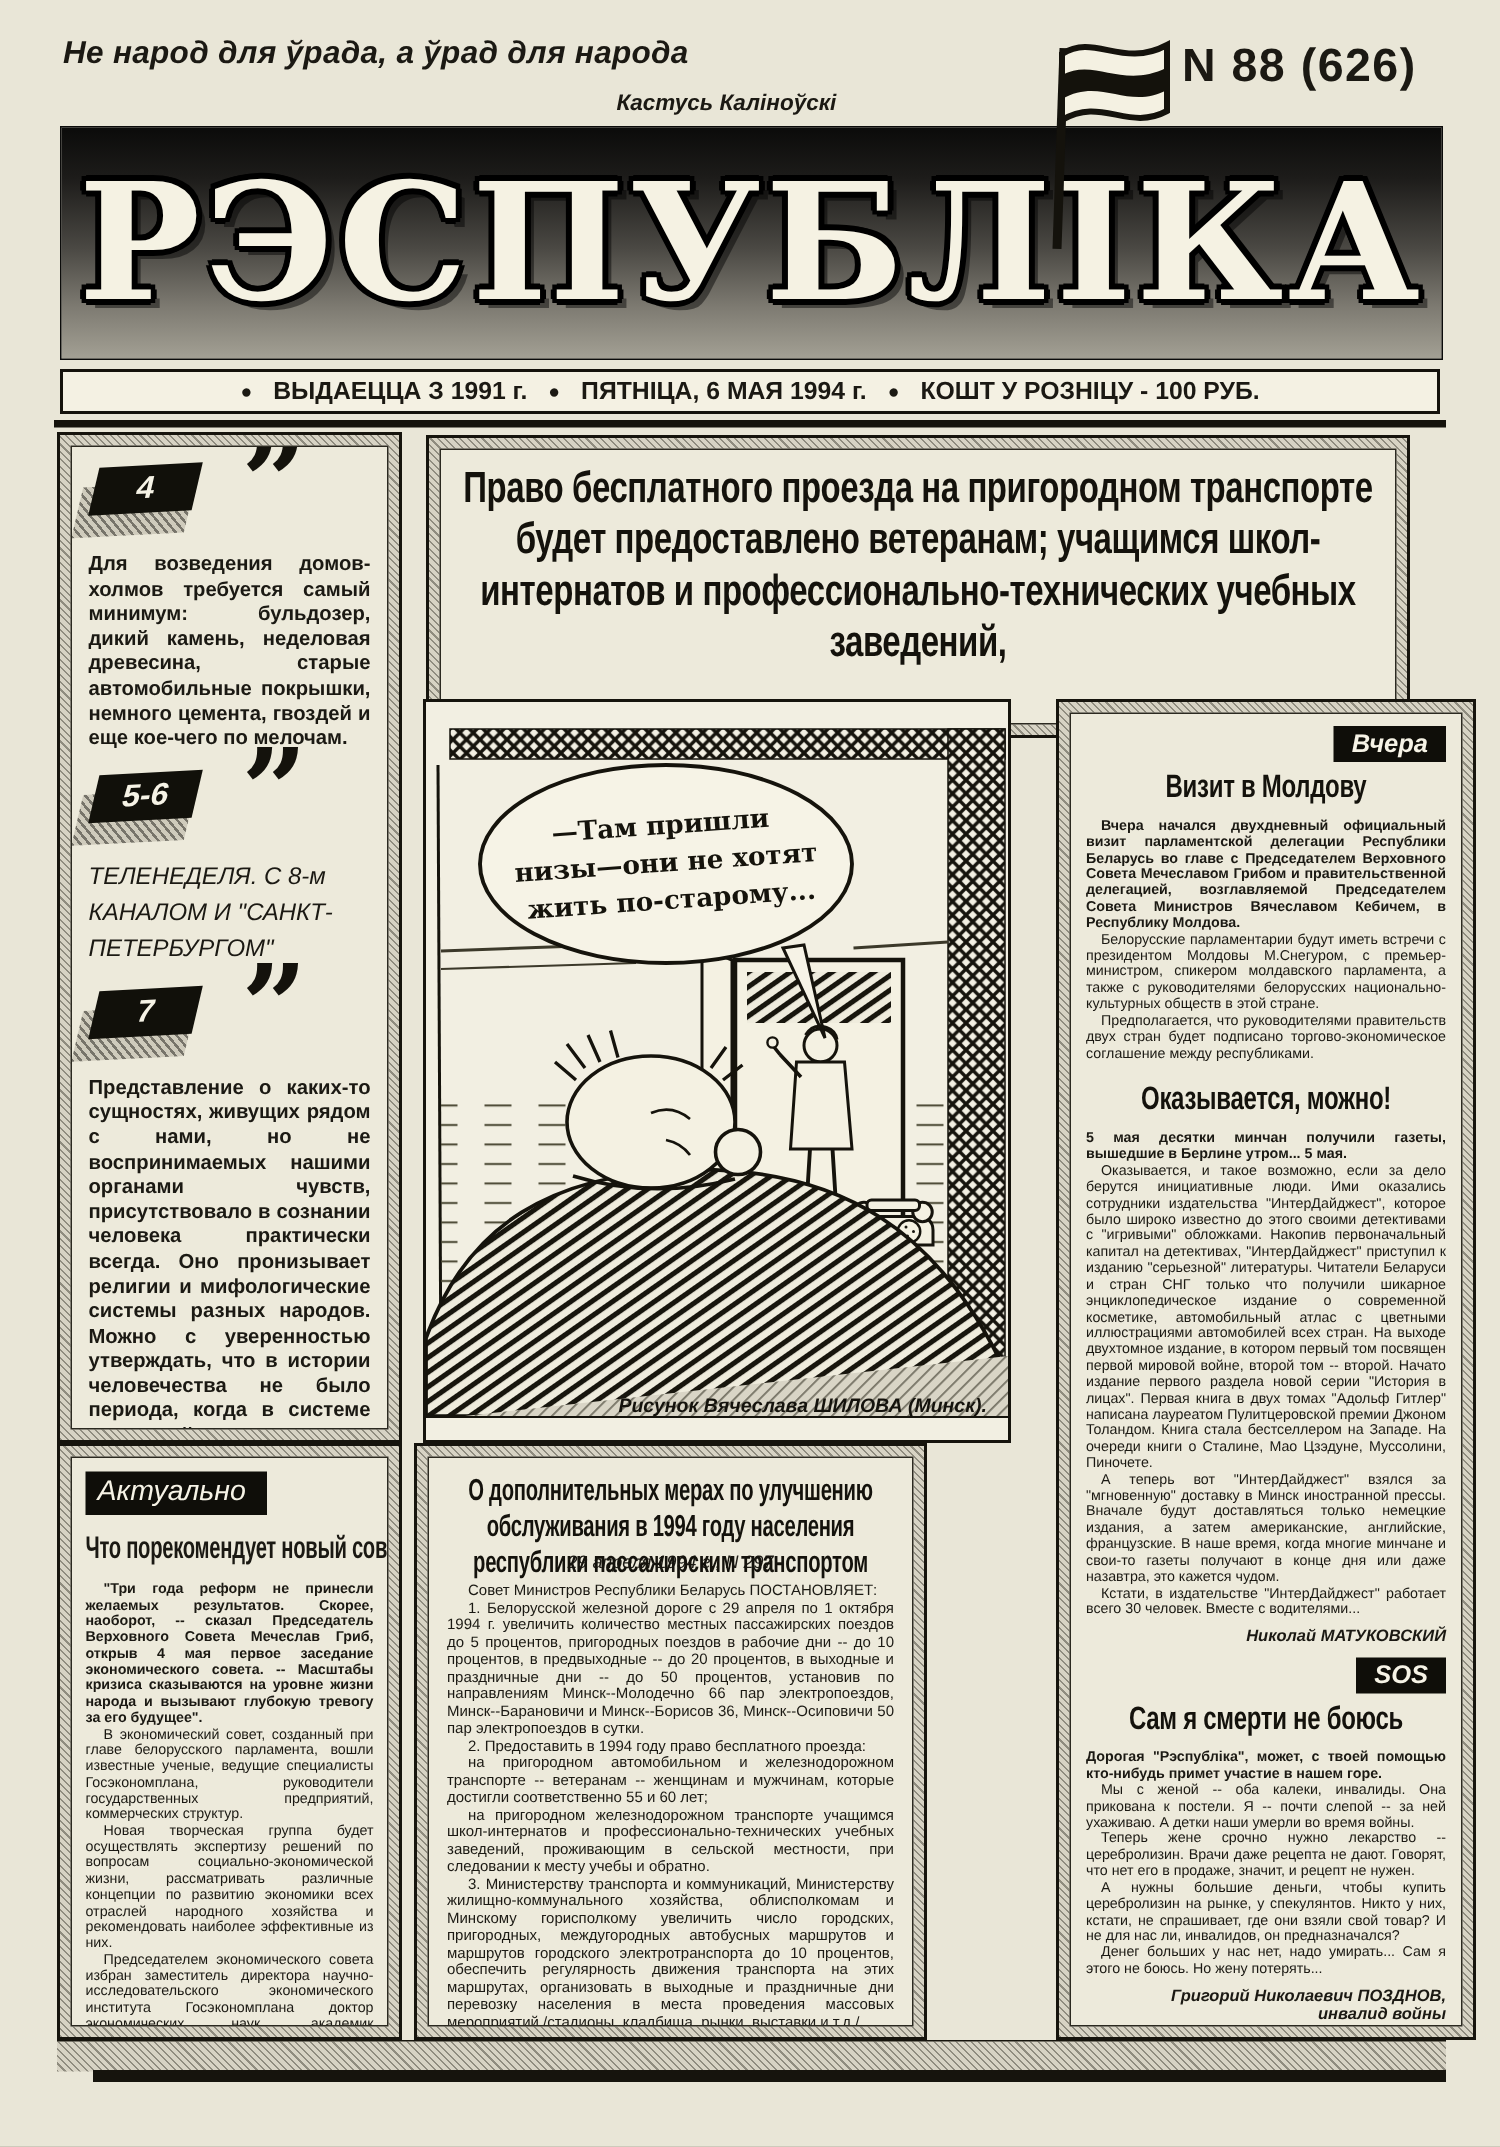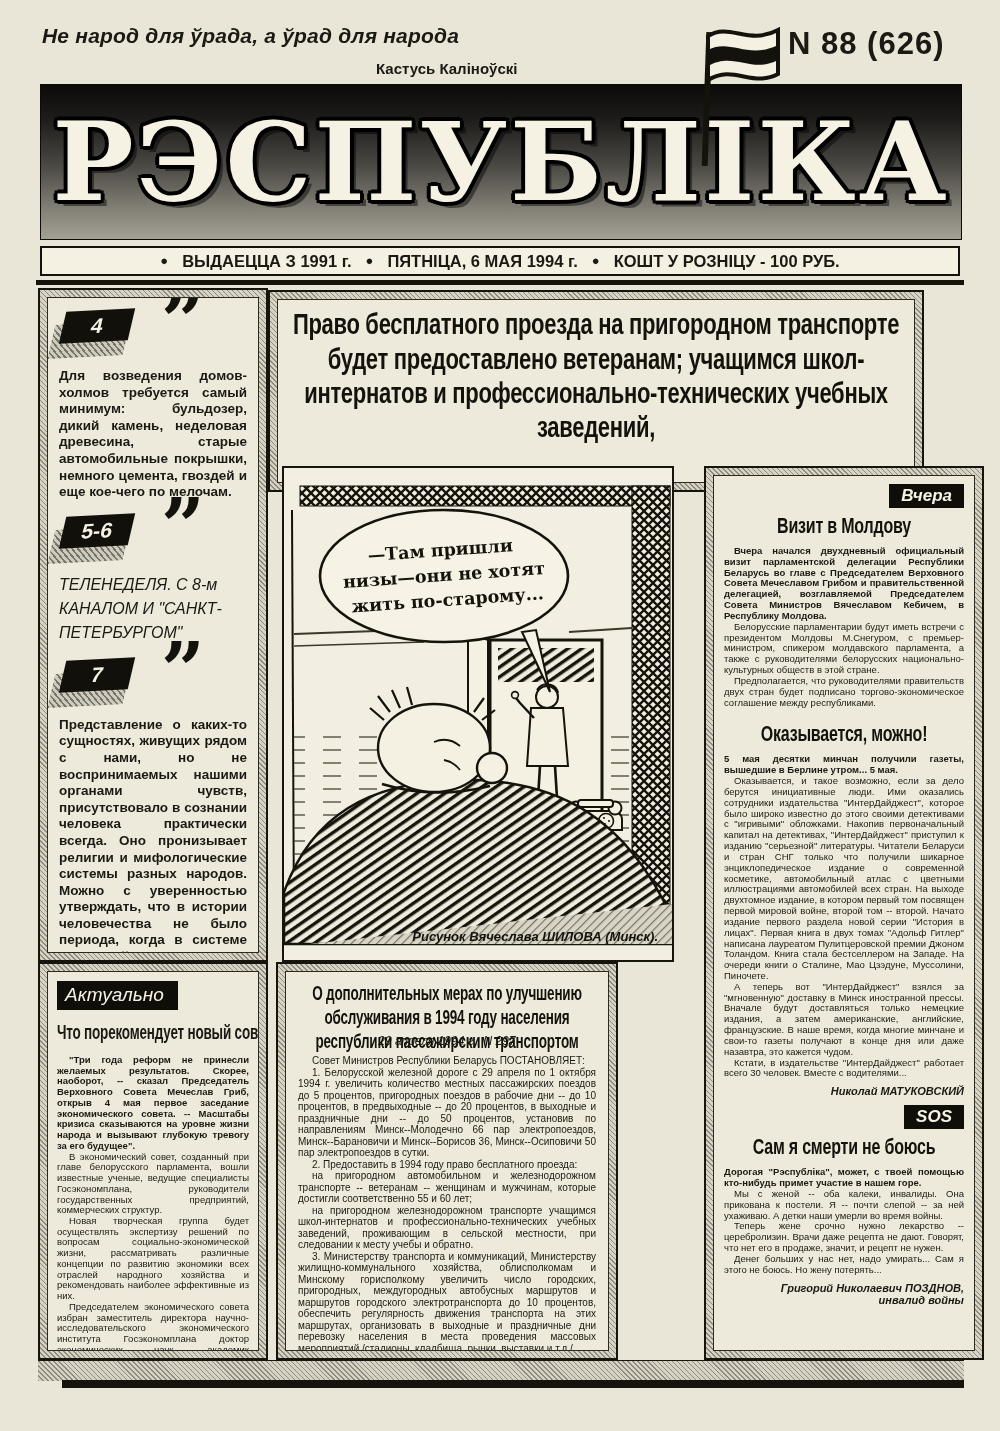--- a/index.html
+++ b/index.html
@@ -1,19 +1,19 @@
 <!DOCTYPE html>
 <html><head>
 <meta charset="utf-8">
 <style>
   html,body{margin:0;padding:0;background:#b9b5a6;}
   .page{position:relative;width:1000px;height:1431px;background:#e9e6d7;font-family:"Liberation Sans",sans-serif;color:#1b1913;overflow:hidden;margin:0 auto;padding-left:12px;}
   
   .motto{position:absolute;left:42px;top:24px;font-size:21px;font-weight:bold;font-style:italic;letter-spacing:.2px;}
-  .motto-author{position:absolute;left:376px;top:60px;font-size:15px;font-weight:bold;}
+  .motto-author{position:absolute;left:411px;top:60px;font-size:15px;font-weight:bold;font-style:italic;}
   .issue-no{position:absolute;left:788px;top:26px;font-size:31px;font-weight:bold;letter-spacing:1px;}
   .flagwrap{position:absolute;left:694px;top:20px;width:92px;height:150px;z-index:5;}
   .masthead{position:absolute;left:40px;top:84px;width:920px;height:154px;
     background:linear-gradient(180deg,#0b0b0a 0%,#1d1c1a 22%,#4a4843 52%,#7e7b72 78%,#a3a094 100%);
     display:flex;align-items:center;justify-content:center;border:1px solid #0b0b0a;}
   .masthead h1{margin:0;font-family:"DejaVu Serif",serif;font-weight:bold;font-size:108px;letter-spacing:3px;color:#f5f2e3;white-space:nowrap;
     text-shadow:-3px -3px 0 #000,3px -3px 0 #000,-3px 3px 0 #000,3px 3px 0 #000,-4px 0 0 #000,4px 0 0 #000,0 -4px 0 #000,0 4px 0 #000,6px 6px 0 rgba(0,0,0,.45);}
   .datebar{position:absolute;left:40px;top:246px;width:920px;height:30px;background:#f4f1e3;border:2px solid #14120c;box-sizing:border-box;
     display:flex;align-items:center;justify-content:center;gap:14px;font-size:16.5px;font-weight:bold;white-space:nowrap;}
   .datebar .dot{font-size:13px;position:relative;top:-1px;}
@@ -105,21 +105,21 @@
         <p class="qtext tv">ТЕЛЕНЕДЕЛЯ. С 8-м КАНАЛОМ И "САНКТ-ПЕТЕРБУРГОМ"</p>
       </div>
       <div class="qblock">
         <span class="badge"><span class="shadow"></span><span class="num">7</span></span>
         <span class="bigquote">”</span>
         <p class="qtext">Представление о каких-то сущностях, живущих рядом с нами, но не воспринимаемых нашими органами чувств, присутствовало в сознании человека практически всегда. Оно пронизывает религии и мифологические системы разных народов. Можно с уверенностью утверждать, что в истории человечества не было периода, когда в системе воззрений не присутствовал бы этот элемент.</p>
       </div>
     </div>
   </div>
 
-  <div class="box" style="left:268px;top:290px;width:656px;height:202px;">
+  <div class="box" style="left:284px;top:290px;width:656px;height:202px;">
     <div class="box-inner hlbox-inner">
       <div class="hl">Право бесплатного проезда на пригородном транспорте будет предоставлено ветеранам; учащимся школ-интернатов и профессионально-технических учебных заведений,</div>
 
     </div>
   </div>
 
   <div class="cartoon">
     <svg width="388" height="492" viewBox="0 0 388 460">
       <defs>
         <pattern id="wv" width="9" height="9" patternUnits="userSpaceOnUse">
@@ -227,20 +227,21 @@
       <p class="rc-p">Кстати, в издательстве "ИнтерДайджест" работает всего 30 человек. Вместе с водителями...</p>
       <div class="rc-byline">Николай МАТУКОВСКИЙ</div>
 
       <div class="badge-row">
           <span class="rbadge">SOS</span>
         </div>
       <div class="rc-head">Сам я смерти не боюсь</div>
       <p class="rc-p lead" style="text-indent:0;">Дорогая "Рэспубліка", может, с твоей помощью кто-нибудь примет участие в нашем горе.</p>
       <p class="rc-p">Мы с женой -- оба калеки, инвалиды. Она прикована к постели. Я -- почти слепой -- за ней ухаживаю. А детки наши умерли во время войны.</p>
       <p class="rc-p">Теперь жене срочно нужно лекарство -- церебролизин. Врачи даже рецепта не дают. Говорят, что нет его в продаже, значит, и рецепт не нужен.</p>
+      <p class="rc-p">А нужны большие деньги, чтобы купить церебролизин на рынке, у спекулянтов. Никто у них, кстати, не спрашивает, где они взяли свой товар? И не для нас ли, инвалидов, он предназначался?</p>
       <p class="rc-p">Денег больших у нас нет, надо умирать... Сам я этого не боюсь. Но жену потерять...</p>
       <div class="rc-byline" style="margin-bottom:0;">Григорий Николаевич ПОЗДНОВ,</div>
       <div class="rc-byline" style="margin-top:0;">инвалид войны</div>
 
     </div>
   </div>
 
   <div class="box" style="left:38px;top:962px;width:230px;height:398px;">
     <div class="box-inner akt-inner">
       <div class="seclabel">Актуально</div>

